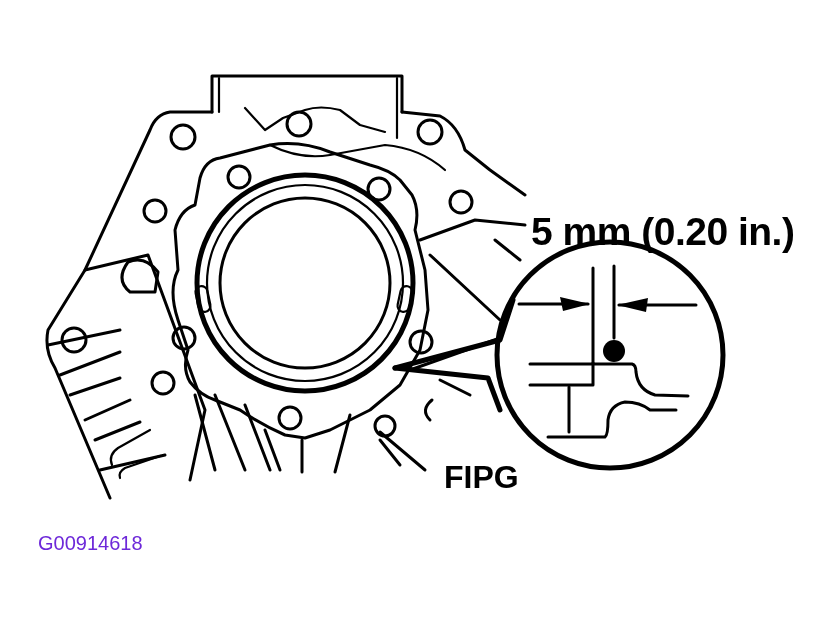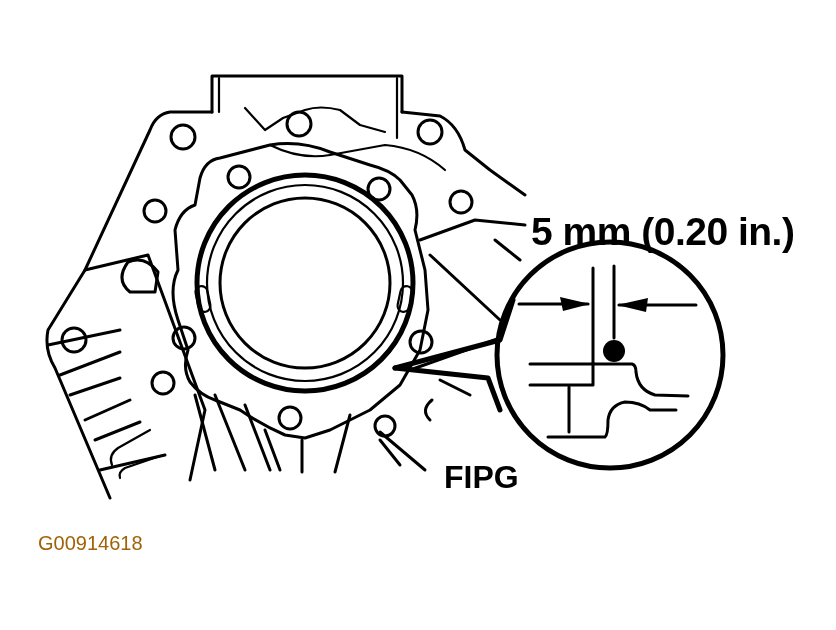--- a/index.html
+++ b/index.html
@@ -1,21 +1,21 @@
 <!DOCTYPE html>
 <html><head>
 <meta charset="utf-8">
 <style>
   html, body { margin: 0; padding: 0; background: #ffffff; }
   .page { position: relative; width: 836px; height: 630px; background: #ffffff; overflow: hidden; }
   svg.art { position: absolute; left: 0; top: 0; }
   .label { position: absolute; font-family: "Liberation Sans", sans-serif; font-weight: bold; color: #000; white-space: nowrap; }
   .dim-label { left: 531px; top: 192px; font-size: 39px; letter-spacing: -0.5px; margin-top: 18px; }
   .fipg-label { left: 444px; top: 459px; font-size: 32px; }
-  .fig-id { position: absolute; left: 38px; top: 532px; font-family: "Liberation Sans", sans-serif; font-size: 20px; color: #a16207; }
+  .fig-id { position: absolute; left: 38px; top: 532px; font-family: "Liberation Sans", sans-serif; font-size: 20px; color: #6d28d9; }
   .ln { fill: none; stroke: #000; stroke-width: 3; stroke-linecap: round; stroke-linejoin: round; }
   .ln-thick { fill: none; stroke: #000; stroke-width: 5; stroke-linecap: round; stroke-linejoin: round; }
   .ln-thin { fill: none; stroke: #000; stroke-width: 2.2; stroke-linecap: round; stroke-linejoin: round; }
 </style>
 </head>
 <body>
 
 <div class="page">
 
   <svg class="art" width="836" height="630" viewBox="0 0 836 630">

